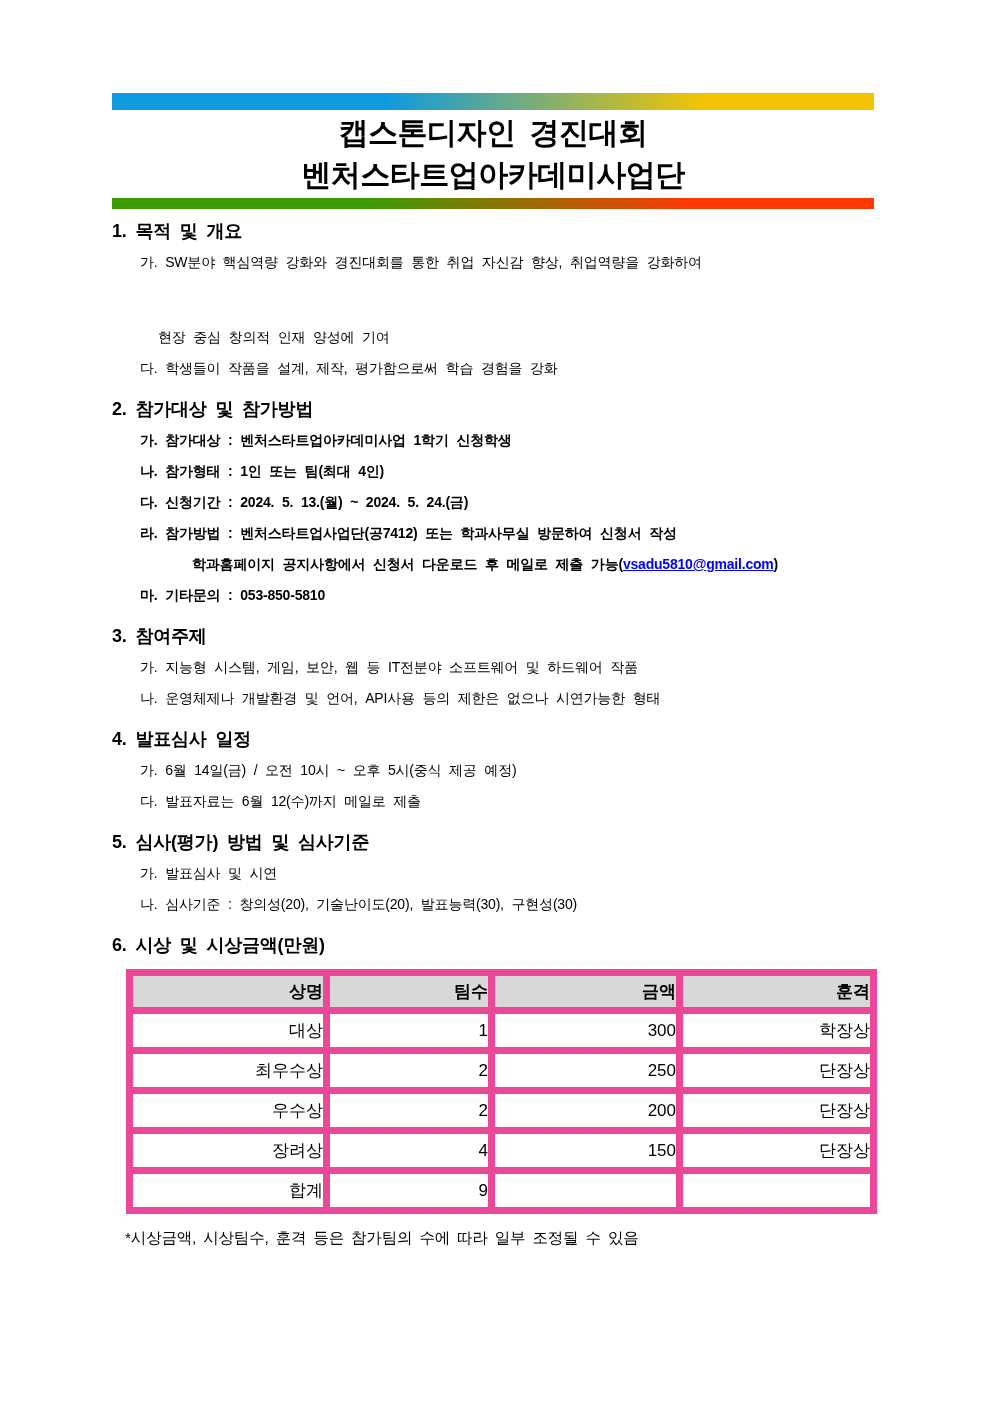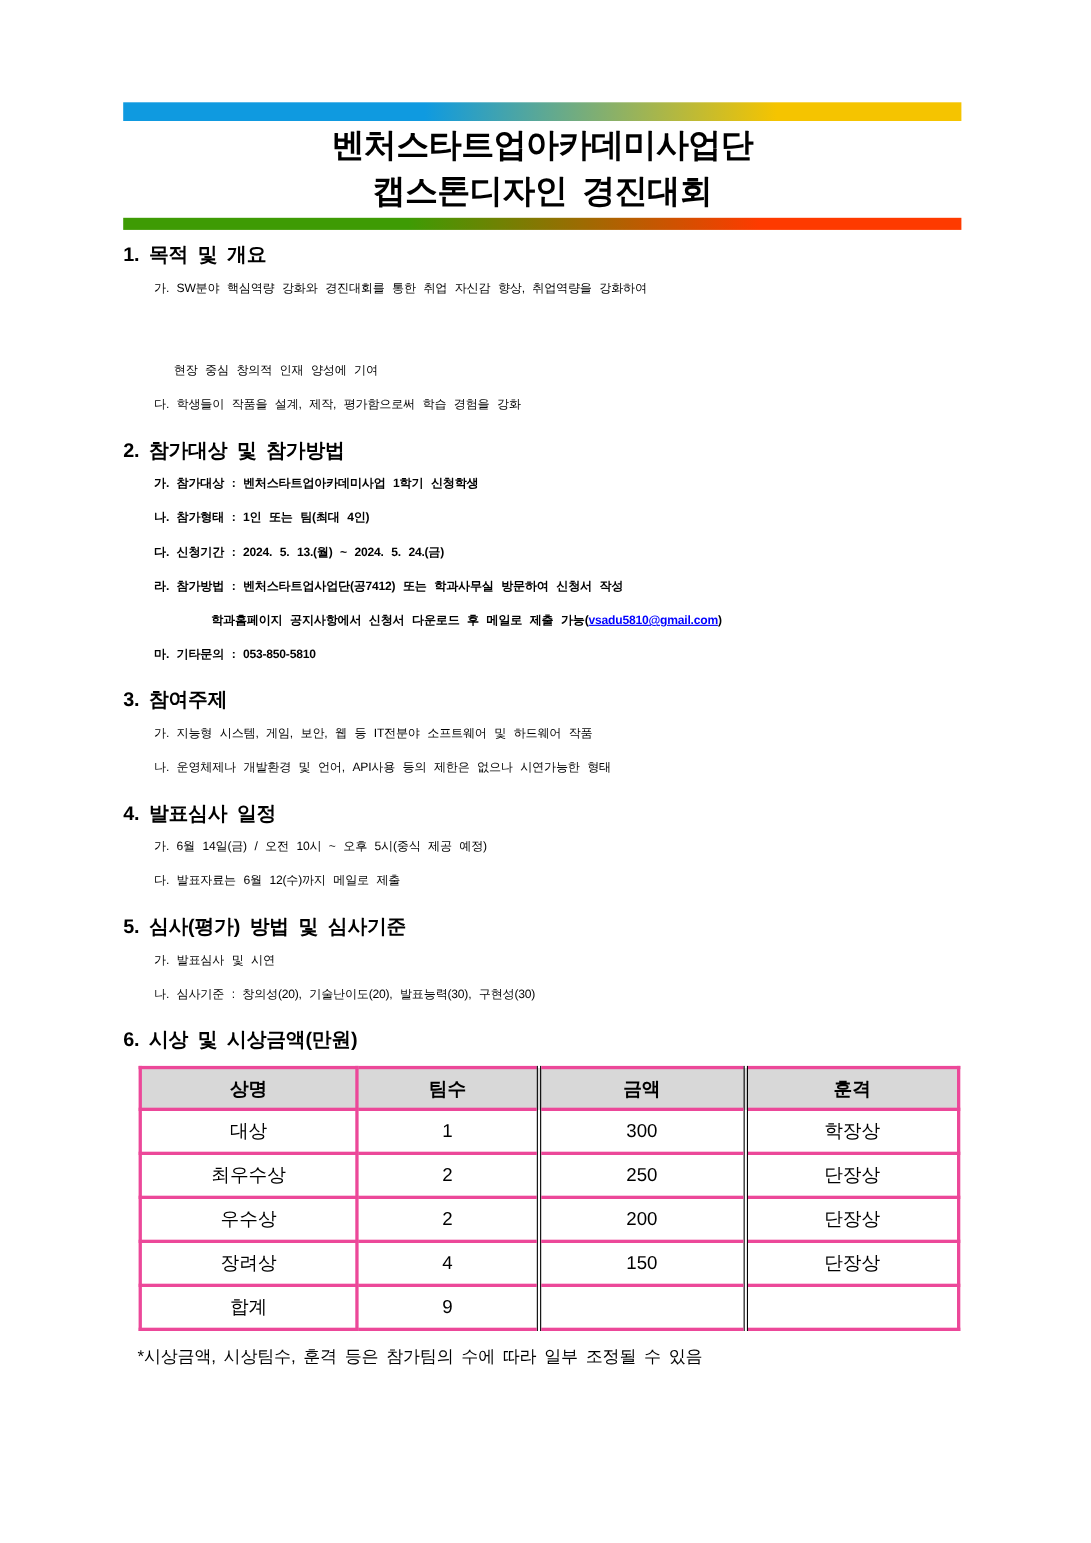--- a/index.html
+++ b/index.html
@@ -43,21 +43,21 @@
   .section { margin-top: 10px; }
   .section.first { margin-top: 7px; }
   .sec-heading {
     font-size: 18px;
     font-weight: bold;
     line-height: 31px;
     word-spacing: 4px;
     letter-spacing: -0.2px;
   }
   .item {
-    font-size: 11px;
+    font-size: 14px;
     line-height: 31px;
     padding-left: 28px;
     word-spacing: 4px;
     letter-spacing: -0.2px;
   }
   .item.bold { font-weight: bold; }
   .item.cont1 { padding-left: 46px; margin-top: 44px; }
   .item.cont2 { padding-left: 80px; }
   .email-link {
     color: var(--link-color);
@@ -65,24 +65,24 @@
     cursor: pointer;
   }
   .award-table {
     border-collapse: collapse;
     table-layout: fixed;
     width: 744px;
     margin: 8px 0 0 14px;
     border: 2px solid #000;
   }
   .award-table th, .award-table td {
-    border: 3px solid #ec4899;
+    border: 7px solid #ec4899;
     height: 40px;
     padding: 0;
-    text-align: center;
+    text-align: right;
     vertical-align: middle;
     font-size: 17px;
     word-spacing: 3px;
   }
   .award-table th {
     background: var(--table-header-bg);
     font-weight: bold;
     height: 38px;
   }
   .award-table .dbl { border-left: 4px double #000; }
@@ -95,22 +95,22 @@
   }
 </style>
 </head>
 <body>
 
 <div class="page">
   <div class="content">
 
     <div class="top-bar"></div>
     <div class="titles">
+      <div class="title-line">캡스톤디자인 경진대회</div>
       <div class="title-line">벤처스타트업아카데미사업단</div>
-      <div class="title-line">캡스톤디자인 경진대회</div>
     </div>
     <div class="bottom-bar"></div>
 
     <div class="section first">
       <div class="sec-heading">1. 목적 및 개요</div>
       <div class="item">가. SW분야 핵심역량 강화와 경진대회를 통한 취업 자신감 향상, 취업역량을 강화하여</div>
       <div class="item cont1">현장 중심 창의적 인재 양성에 기여</div>
       <div class="item">다. 학생들이 작품을 설계, 제작, 평가함으로써 학습 경험을 강화</div>
     </div>
 

